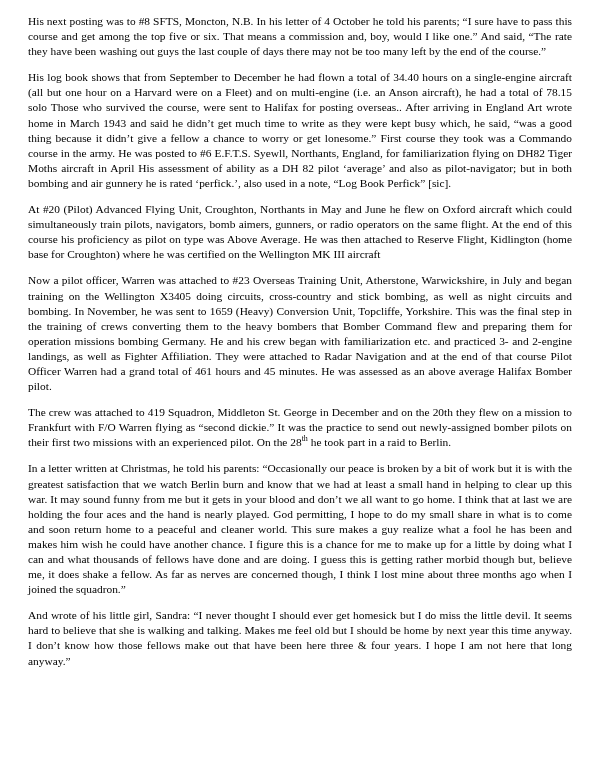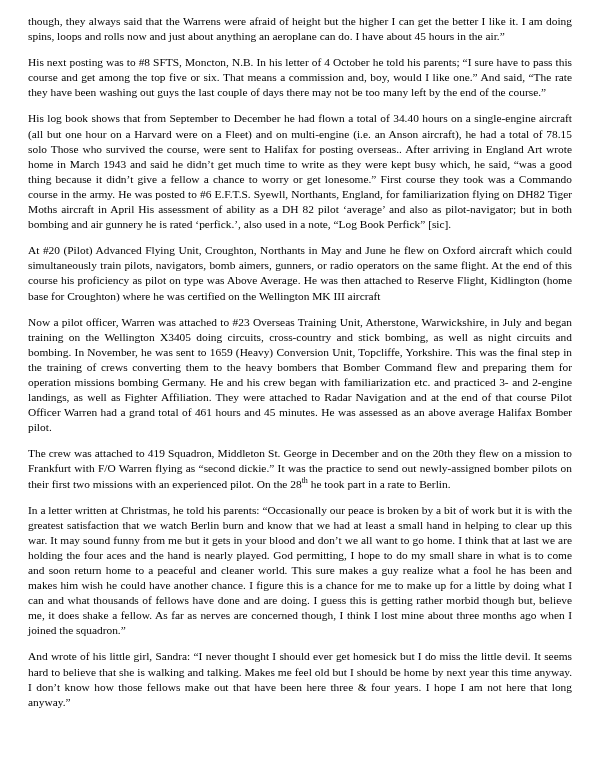--- a/index.html
+++ b/index.html
@@ -37,29 +37,28 @@
     font-size: 0.7em;
     vertical-align: super;
     line-height: 0;
   }
 </style>
 </head>
 <body>
 
 <div class="page">
 
-  <p class="para">though, they always said that the Warrens were afraid of height but the higher I can get the better I like it.  I am doing spins, loops and rolls now and just about anything an aeroplane can do.  I have about 45 hours in the air.”</p>
 
   <p class="para">His next posting was to #8 SFTS, Moncton, N.B. In his letter of 4 October he told his parents; “I sure have to pass this course and get among the top five or six.  That means a commission and, boy, would I like one.”  And said, “The rate they have been washing out guys the last couple of days there may not be too many left by the end of the course.”</p>
 
   <p class="para">His log book shows that from September to December he had flown a total of 34.40 hours on a single-engine aircraft (all but one hour on a Harvard were on a Fleet) and on multi-engine (i.e. an Anson aircraft), he had a total of 78.15 solo   Those who survived the course, were sent to Halifax for posting overseas.. After arriving in England Art wrote home in March 1943 and said he didn’t get much time to write as they were kept busy which, he said, “was a good thing because it didn’t give a fellow a chance to worry or get lonesome.”  First course they took was a Commando course in the army.  He was posted to #6 E.F.T.S. Syewll, Northants, England, for familiarization flying on DH82 Tiger Moths aircraft in April  His assessment of ability as a DH 82 pilot ‘average’ and also as pilot-navigator; but in both bombing and air gunnery he is rated ‘perfick.’, also used in a note, “Log Book Perfick” [sic].</p>
 
   <p class="para">At #20 (Pilot) Advanced Flying Unit, Croughton, Northants in May and June he flew on Oxford aircraft which could simultaneously train pilots, navigators, bomb aimers, gunners, or radio operators on the same flight.  At the end of this course his proficiency as pilot on type was Above Average.   He was then attached to Reserve Flight, Kidlington (home base for Croughton) where he was certified on the Wellington MK III aircraft</p>
 
   <p class="para">Now a pilot officer, Warren was attached to #23 Overseas Training Unit, Atherstone, Warwickshire, in July and began training on the Wellington X3405 doing circuits,  cross-country and stick bombing, as well as night circuits and bombing.  In November, he was sent to 1659 (Heavy) Conversion Unit, Topcliffe, Yorkshire.  This was the final step in the training of crews converting them to the heavy bombers that Bomber Command flew and preparing them for operation missions bombing Germany.  He and his crew began with familiarization etc. and practiced 3- and 2-engine landings, as well as Fighter Affiliation.   They were attached to Radar Navigation and at the end of that course Pilot Officer Warren had a grand total of 461 hours and 45 minutes.  He was assessed as an above average Halifax Bomber pilot.</p>
 
-  <p class="para"><span>The crew was attached to 419 Squadron, Middleton St. George in December and on the 20th they flew on a mission to Frankfurt with F/O Warren flying as “second dickie.”      It was the practice to send out newly-assigned bomber pilots on their first two missions with an experienced pilot.    On the 28</span><sup>th</sup><span> he took part in a rate to Berlin.</span></p>
+  <p class="para"><span>The crew was attached to 419 Squadron, Middleton St. George in December and on the 20th they flew on a mission to Frankfurt with F/O Warren flying as “second dickie.”      It was the practice to send out newly-assigned bomber pilots on their first two missions with an experienced pilot.    On the 28</span><sup>th</sup><span> he took part in a raid to Berlin.</span></p>
 
   <p class="para"><span>In a letter written at Christmas, he told his parents:      </span><span class="ital">“Occasionally our peace is broken by a bit of work but it is with the greatest satisfaction that we watch Berlin burn and know that we had at least a small hand in helping to clear up this war.  It may sound funny from me but it gets in your blood and don’t we all want to go home.  I think that at last we are holding the four aces and the hand is nearly played.  God permitting, I hope to do my small share in what is to come and soon return home to a peaceful and cleaner world.  This sure makes a guy realize what a fool he has been and makes him wish he could have another chance.  I figure this is a chance for me to make up for a little by doing what I can and what thousands of fellows have done and are doing.  I guess this is getting rather morbid though but, believe me, it does shake a fellow.  As far as nerves are concerned though, I think I lost mine about three months ago when I joined the squadron.”</span></p>
 
   <p class="para"><span>And wrote of his little girl, Sandra:   </span><span class="ital">“I never thought I should ever get homesick but I do miss the little devil.  It seems hard to believe that she is walking and talking.  Makes me feel old but I should be home by next year this time anyway.  I don’t know how those fellows make out that have been here three &amp; four years.  I hope I am not here that long anyway.”</span></p>
 
 </div>
 
 </body></html>

